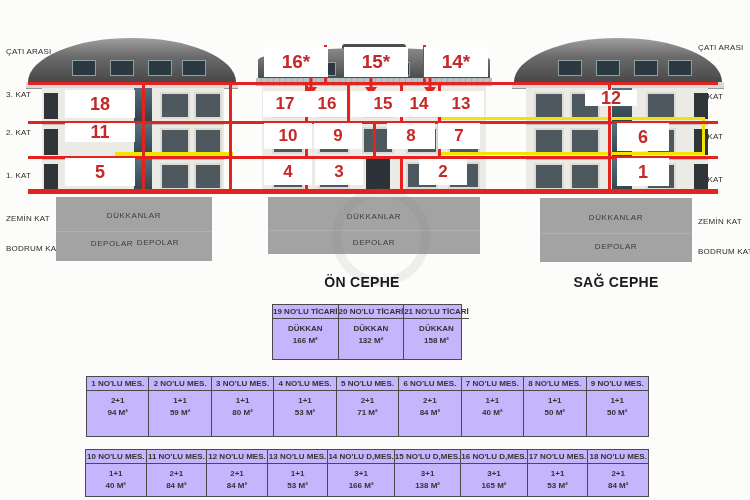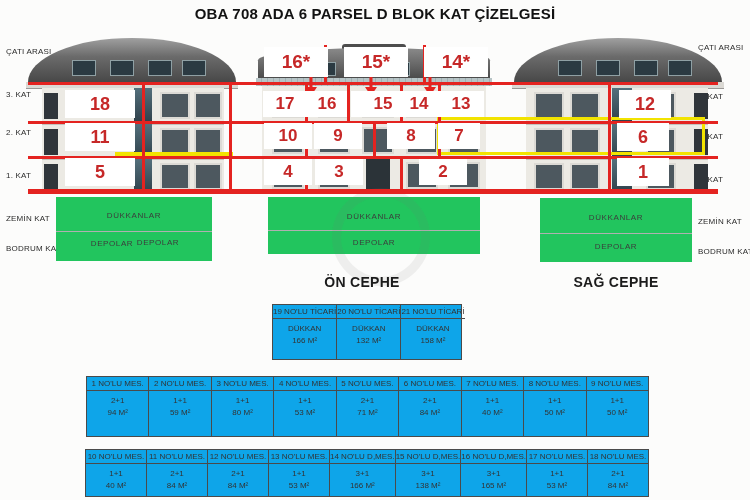--- a/index.html
+++ b/index.html
@@ -19,52 +19,51 @@
   .eave{position:absolute;background:#dbd9d4;box-shadow:0 1px 0 #9a9896;}
   .facade{position:absolute;background:#eceae4;}
   .slab{position:absolute;left:0;width:100%;height:2px;background:#c4c2bc;}
   .win{position:absolute;background:#4d585f;border:2px solid #dcdad5;box-sizing:border-box;}
   .winAttic{position:absolute;background:#2b3a42;border:1px solid #8fa0a4;box-sizing:border-box;}
   .teal{position:absolute;background:linear-gradient(180deg,#54707c,#2e3f49);}
   .balc{position:absolute;background:#30353a;}
   .balus{position:absolute;background:repeating-linear-gradient(90deg,#b7c4c6 0 5px,#9fb0b3 5px 6px);}
   .door{position:absolute;background:#2b3338;}
   
-  .base{position:absolute;background:#22c55e;}
+  .base{position:absolute;background:#a3a3a3;}
   .base .bz{position:absolute;left:0;width:100%;text-align:center;font-size:8px;
             color:#3c3c3c;letter-spacing:.6px;}
   .base .bdiv{position:absolute;left:0;width:100%;height:1px;background:#b0b0b0;}
   
   .wring{position:absolute;border-radius:50%;border:9px solid rgba(120,120,120,.10);}
   
   .hline{position:absolute;background:#e42320;}
   .vline{position:absolute;width:3px;background:#e42320;}
   .ystrip{position:absolute;background:#f2e300;}
   .ybox{position:absolute;border:3px solid #f2e300;box-sizing:border-box;}
   .arrow{position:absolute;}
   
   .unit-box{position:absolute;background:#fff;display:flex;align-items:center;justify-content:center;
             color:#c62828;font-weight:600;}
   
   .cephe{position:absolute;top:274px;width:160px;text-align:center;font-size:14px;
          font-weight:700;color:#1b1b1b;letter-spacing:.3px;}
   
-  .tbl{position:absolute;display:flex;border:1px solid #4a4a4a;background:#0ea5e9;box-sizing:border-box;}
+  .tbl{position:absolute;display:flex;border:1px solid #4a4a4a;background:#c4b5fd;box-sizing:border-box;font-weight:bold;}
   .tcol{flex:1;border-right:1px solid #4a4a4a;display:flex;flex-direction:column;}
   .tcol:last-child{border-right:none;}
   .th{height:13px;line-height:13px;text-align:center;font-size:8px;color:#333;
       border-bottom:1px solid #4a4a4a;white-space:nowrap;overflow:hidden;}
   .tb{flex:1;text-align:center;font-size:8px;color:#333;padding-top:4px;line-height:1.45;}
 </style>
 </head>
 <body>
 
 <div class="canvas">
 
-  <div class="title">OBA 708 ADA 6 PARSEL D BLOK KAT ÇİZELGESİ</div>
 
   <div id="flabels-left">
       <div class="flabel" style="left: 6px; top: 47px;">ÇATI ARASI</div>
       <div class="flabel" style="left: 6px; top: 90px;">3. KAT</div>
       <div class="flabel" style="left: 6px; top: 128px;">2. KAT</div>
       <div class="flabel" style="left: 6px; top: 171px;">1. KAT</div>
       <div class="flabel" style="left: 6px; top: 214px;">ZEMİN KAT</div>
       <div class="flabel" style="left: 6px; top: 244px;">BODRUM KAT</div>
     </div>
   <div id="flabels-right">
@@ -208,38 +207,38 @@
       <polygon points="7,38 1,29 13,29" fill="#e42320"></polygon>
   </svg>
   <svg class="arrow" style="left:423px;top:58px;" width="14" height="38">
     <line x1="7" y1="6" x2="7" y2="32" stroke="#e42320" stroke-width="3"></line>
     <polygon points="7,0 1,9 13,9" fill="#e42320"></polygon>
       <polygon points="7,38 1,29 13,29" fill="#e42320"></polygon>
   </svg>
 
   <div id="unit-markers">
       <div class="unit-box" style="left: 65px; top: 90px; width: 70px; height: 28px; font-size: 18px;">18</div>
-      <div class="unit-box" style="left: 65px; top: 123px; width: 70px; height: 28px; font-size: 18px;">11</div>
+      <div class="unit-box" style="left: 65px; top: 123px; width: 70px; height: 19px; font-size: 18px;">11</div>
       <div class="unit-box" style="left: 65px; top: 158px; width: 70px; height: 28px; font-size: 18px;">5</div>
       <div class="unit-box" style="left: 264px; top: 47px; width: 64px; height: 30px; font-size: 19px;">16*</div>
       <div class="unit-box" style="left: 344px; top: 47px; width: 64px; height: 30px; font-size: 19px;">15*</div>
       <div class="unit-box" style="left: 424px; top: 47px; width: 64px; height: 30px; font-size: 19px;">14*</div>
       <div class="unit-box" style="left: 263px; top: 91px; width: 44px; height: 26px; font-size: 17px;">17</div>
       <div class="unit-box" style="left: 307px; top: 91px; width: 40px; height: 26px; font-size: 17px;">16</div>
       <div class="unit-box" style="left: 351px; top: 91px; width: 64px; height: 26px; font-size: 17px;">15</div>
       <div class="unit-box" style="left: 399px; top: 91px; width: 40px; height: 26px; font-size: 17px;">14</div>
       <div class="unit-box" style="left: 438px; top: 91px; width: 46px; height: 26px; font-size: 17px;">13</div>
       <div class="unit-box" style="left: 264px; top: 123px; width: 48px; height: 26px; font-size: 17px;">10</div>
       <div class="unit-box" style="left: 314px; top: 123px; width: 48px; height: 26px; font-size: 17px;">9</div>
       <div class="unit-box" style="left: 387px; top: 123px; width: 48px; height: 26px; font-size: 17px;">8</div>
       <div class="unit-box" style="left: 438px; top: 123px; width: 42px; height: 26px; font-size: 17px;">7</div>
       <div class="unit-box" style="left: 264px; top: 159px; width: 48px; height: 26px; font-size: 17px;">4</div>
       <div class="unit-box" style="left: 315px; top: 159px; width: 48px; height: 26px; font-size: 17px;">3</div>
       <div class="unit-box" style="left: 419px; top: 159px; width: 48px; height: 26px; font-size: 17px;">2</div>
-      <div class="unit-box" style="left: 619px; top: 90px; width: 52px; height: 28px; font-size: 18px;">12</div>
+      <div class="unit-box" style="left: 585px; top: 90px; width: 52px; height: 16px; font-size: 18px;">12</div>
       <div class="unit-box" style="left: 617px; top: 123px; width: 52px; height: 28px; font-size: 18px;">6</div>
       <div class="unit-box" style="left: 617px; top: 158px; width: 52px; height: 28px; font-size: 18px;">1</div>
     </div>
 
   <div class="cephe" style="left:282px;">ÖN CEPHE</div>
   <div class="cephe" style="left:536px;">SAĞ CEPHE</div>
 
   <div class="tbl" id="tbl-ticari" style="left:272px;top:304px;width:190px;height:56px;">
       <div class="tcol">
         <div class="th">19 NO'LU TİCARİ</div>

